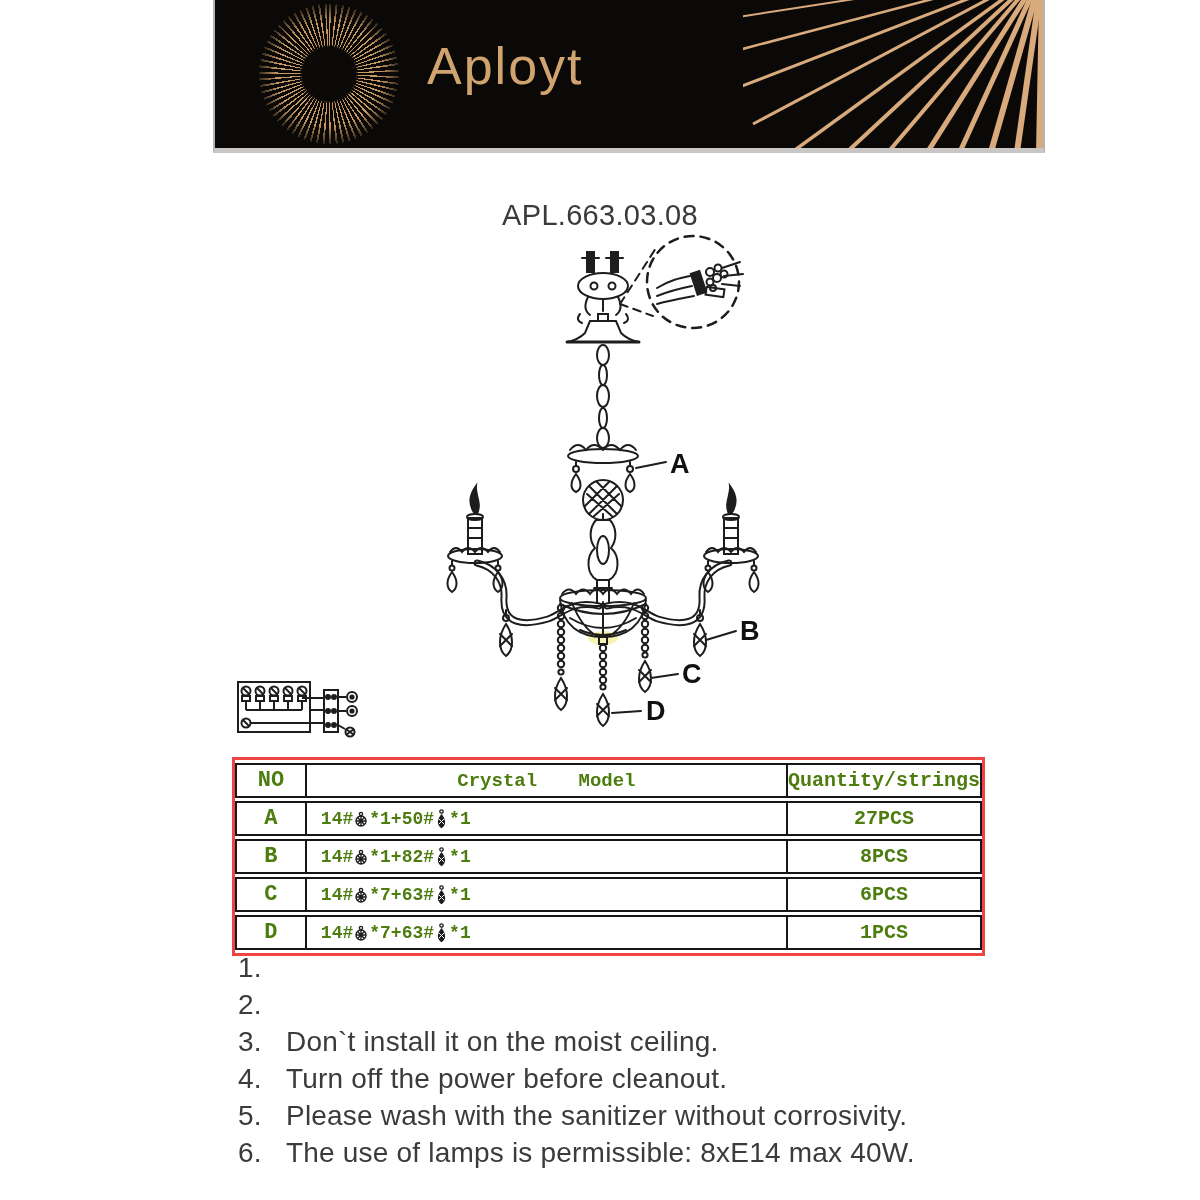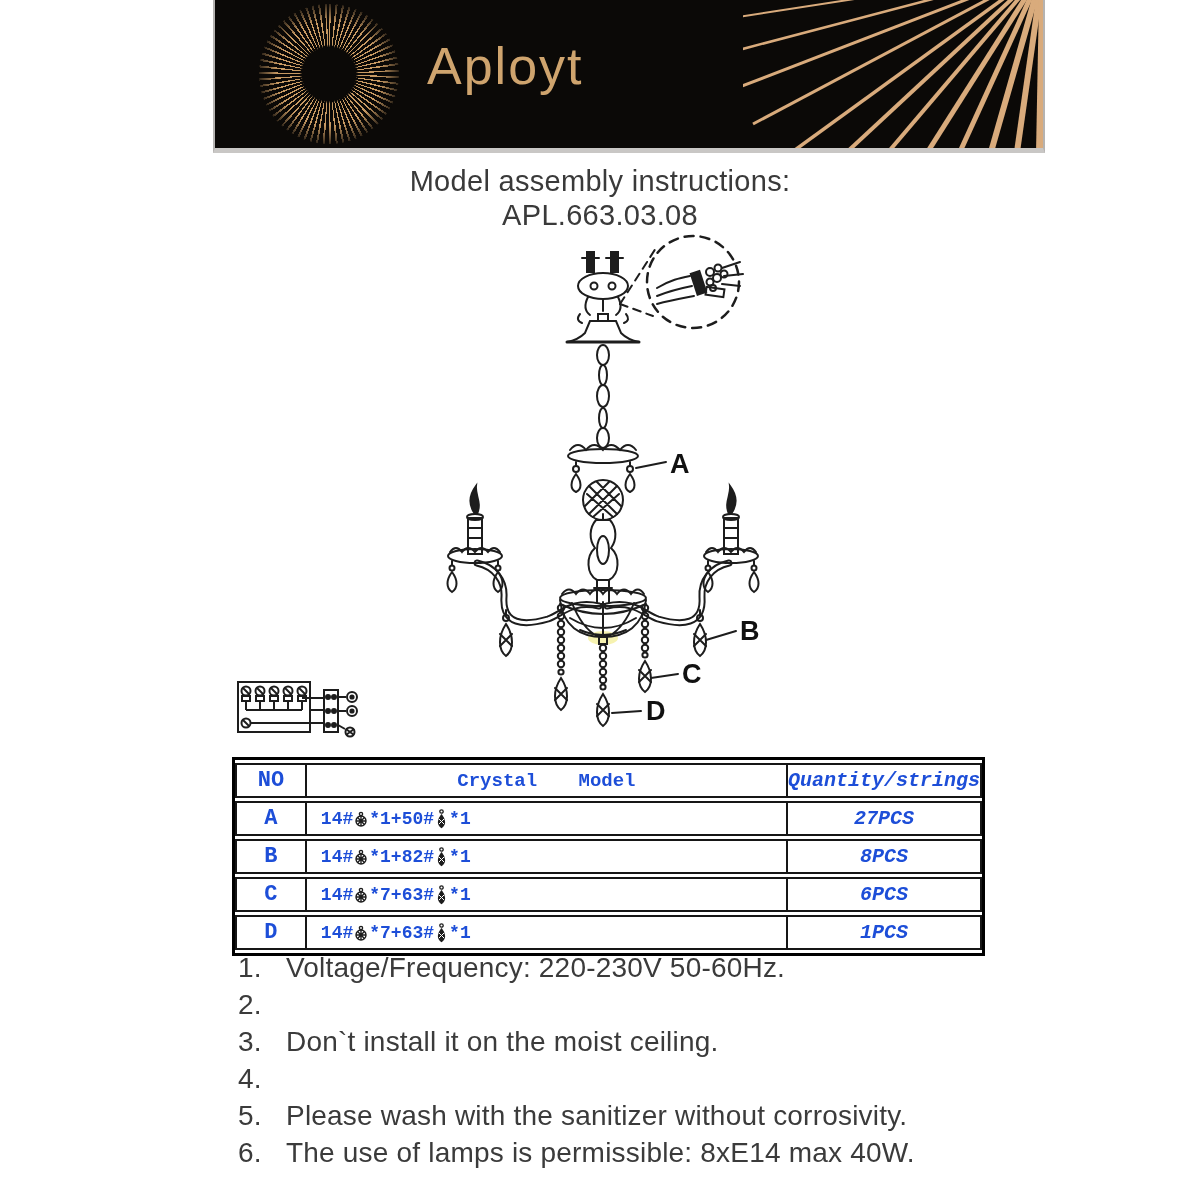--- a/index.html
+++ b/index.html
@@ -26,28 +26,28 @@
   .title-1{top:165px;}
   .title-2{top:199px;text-align:center;}
 
   
   .chandelier{position:absolute;left:410px;top:226px;width:380px;height:520px;}
   .wiring{position:absolute;left:236px;top:676px;width:132px;height:66px;}
   .diag-label{font-family:"Liberation Sans",sans-serif;font-weight:bold;font-size:27px;fill:#111;}
 
   
   .parts-table{position:absolute;left:232px;top:757px;width:753px;border-collapse:separate;
-          border-spacing:0 3px;border:3px solid #000000;background:#fff;
-          font-family:"Liberation Mono",monospace;font-weight:bold;color:#1d4ed8;}
+          border-spacing:0 3px;border:3px solid #ef4444;background:#fff;
+          font-family:"Liberation Mono",monospace;font-weight:bold;color:#4d7c0f;}
   .parts-table th,.parts-table td{border-top:2px solid #161616;border-bottom:2px solid #161616;
           border-right:2px solid #161616;padding:0;height:31px;}
   .parts-table th:first-child,.parts-table td:first-child{border-left:2px solid #161616;}
   .col-no{width:76px;text-align:center;font-size:22px;}
   .col-model{width:527px;text-align:center;font-size:19px;}
-  .col-qty{width:144px;text-align:center;font-size:20px;font-style:italic;}
+  .col-qty{width:144px;text-align:center;font-size:20px;}
   th.col-model{word-spacing:30px;}
   td.col-model{text-align:left;padding-left:14px;font-size:18px;}
   .model-cell{display:inline-flex;align-items:center;gap:1px;}
   .crystal-icon{display:inline-block;vertical-align:middle;}
 
   
   .instructions{position:absolute;left:238px;top:953px;width:760px;color:#3b3b3b;
           font-size:28px;letter-spacing:0.2px;}
   .inst-row{display:flex;margin-bottom:8px;line-height:29px;}
   .inst-num{width:48px;flex:0 0 48px;}
@@ -71,21 +71,20 @@
         <line x1="300" y1="-30" x2="130" y2="170" stroke-width="4"></line>
         <line x1="300" y1="-30" x2="170" y2="175" stroke-width="5"></line>
         <line x1="300" y1="-30" x2="205" y2="178" stroke-width="5"></line>
         <line x1="300" y1="-30" x2="240" y2="180" stroke-width="6"></line>
         <line x1="300" y1="-30" x2="270" y2="180" stroke-width="6"></line>
         <line x1="300" y1="-30" x2="296" y2="180" stroke-width="7"></line>
       </g>
     </svg>
   </header>
 
-  <div class="title-line title-1">Model assembly instructions:</div>
   <div class="title-line title-2">APL.663.03.08</div>
 
   <svg class="chandelier" viewBox="0 0 380 520">
     <g stroke="#1d1d1d" fill="none" stroke-width="2" stroke-linecap="round">
 
       <g>
         <rect x="177" y="26" width="7" height="20" fill="#1d1d1d"></rect>
         <rect x="201" y="26" width="7" height="20" fill="#1d1d1d"></rect>
         <line x1="172" y1="32" x2="189" y2="32"></line>
           <line x1="196" y1="32" x2="213" y2="32"></line>
@@ -415,31 +414,31 @@
               <span>*1</span>
       </span></td>
       <td class="col-qty">1PCS</td>
     </tr>
   </tbody>
     </table>
 
   <div class="instructions">
     <div class="inst-row">
       <span class="inst-num">1.</span>
-      <span class="inst-text">Voltage/Frequency: 220-230V 50-60Hz.</span>
     </div>
     <div class="inst-row">
       <span class="inst-num">2.</span>
     </div>
     <div class="inst-row">
       <span class="inst-num">3.</span>
       <span class="inst-text">Don`t install it on the moist ceiling.</span>
     </div>
     <div class="inst-row">
       <span class="inst-num">4.</span>
+      <span class="inst-text">Turn off the power before cleanout.</span>
     </div>
     <div class="inst-row">
       <span class="inst-num">5.</span>
       <span class="inst-text">Please wash with the sanitizer without corrosivity.</span>
     </div>
     <div class="inst-row">
       <span class="inst-num">6.</span>
       <span class="inst-text">The use of lamps is permissible: 8xE14 max 40W.</span>
     </div>
   </div>

